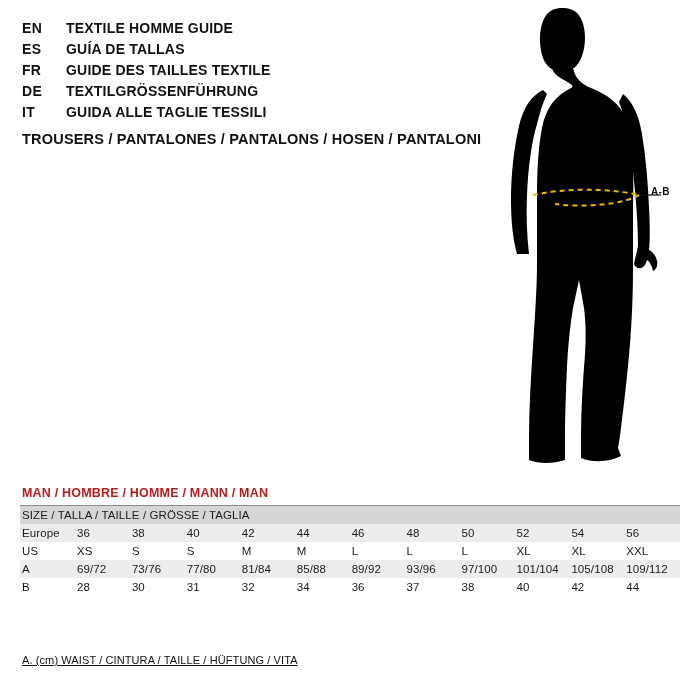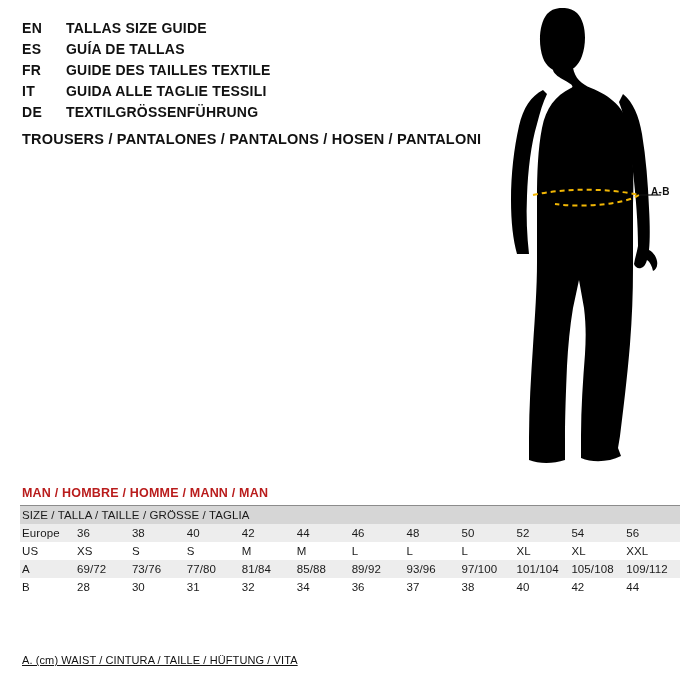--- a/index.html
+++ b/index.html
@@ -148,37 +148,37 @@
   }
 </style>
 </head>
 <body>
 
 <div class="page">
 
   <div class="lang-block">
     <div class="lang-row">
       <span class="lang-code">EN</span>
-      <span class="lang-title">TALLAS SIZE GUIDE</span>
+      <span class="lang-title">TEXTILE HOMME GUIDE</span>
     </div>
     <div class="lang-row">
       <span class="lang-code">ES</span>
       <span class="lang-title">GUÍA DE TALLAS</span>
     </div>
     <div class="lang-row">
       <span class="lang-code">FR</span>
       <span class="lang-title">GUIDE DES TAILLES TEXTILE</span>
     </div>
     <div class="lang-row">
+      <span class="lang-code">DE</span>
+      <span class="lang-title">TEXTILGRÖSSENFÜHRUNG</span>
+    </div>
+    <div class="lang-row">
       <span class="lang-code">IT</span>
       <span class="lang-title">GUIDA ALLE TAGLIE TESSILI</span>
-    </div>
-    <div class="lang-row">
-      <span class="lang-code">DE</span>
-      <span class="lang-title">TEXTILGRÖSSENFÜHRUNG</span>
     </div>
   </div>
 
   <div class="garment-title">TROUSERS / PANTALONES / PANTALONS / HOSEN / PANTALONI</div>
 
   <div class="figure-wrap">
     <svg class="figure-svg" width="240" height="470" viewBox="0 0 240 470" xmlns="http://www.w3.org/2000/svg">
 
       <path fill="#000000" d="M92 6 C84 16, 83 36, 88 50 C91 58, 98 64, 107 64 C117 64, 124 57, 127 48 C132 34, 131 14, 122 5 C114 -2, 99 -2, 92 6 Z"></path>
 

